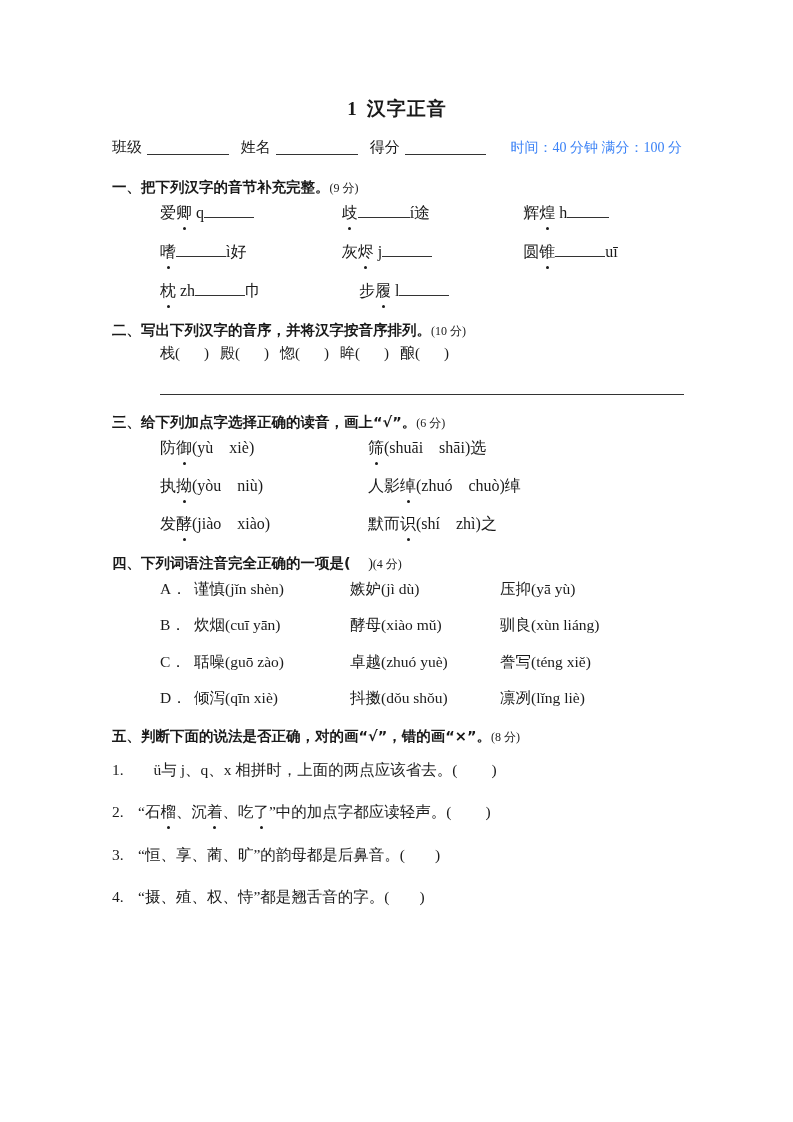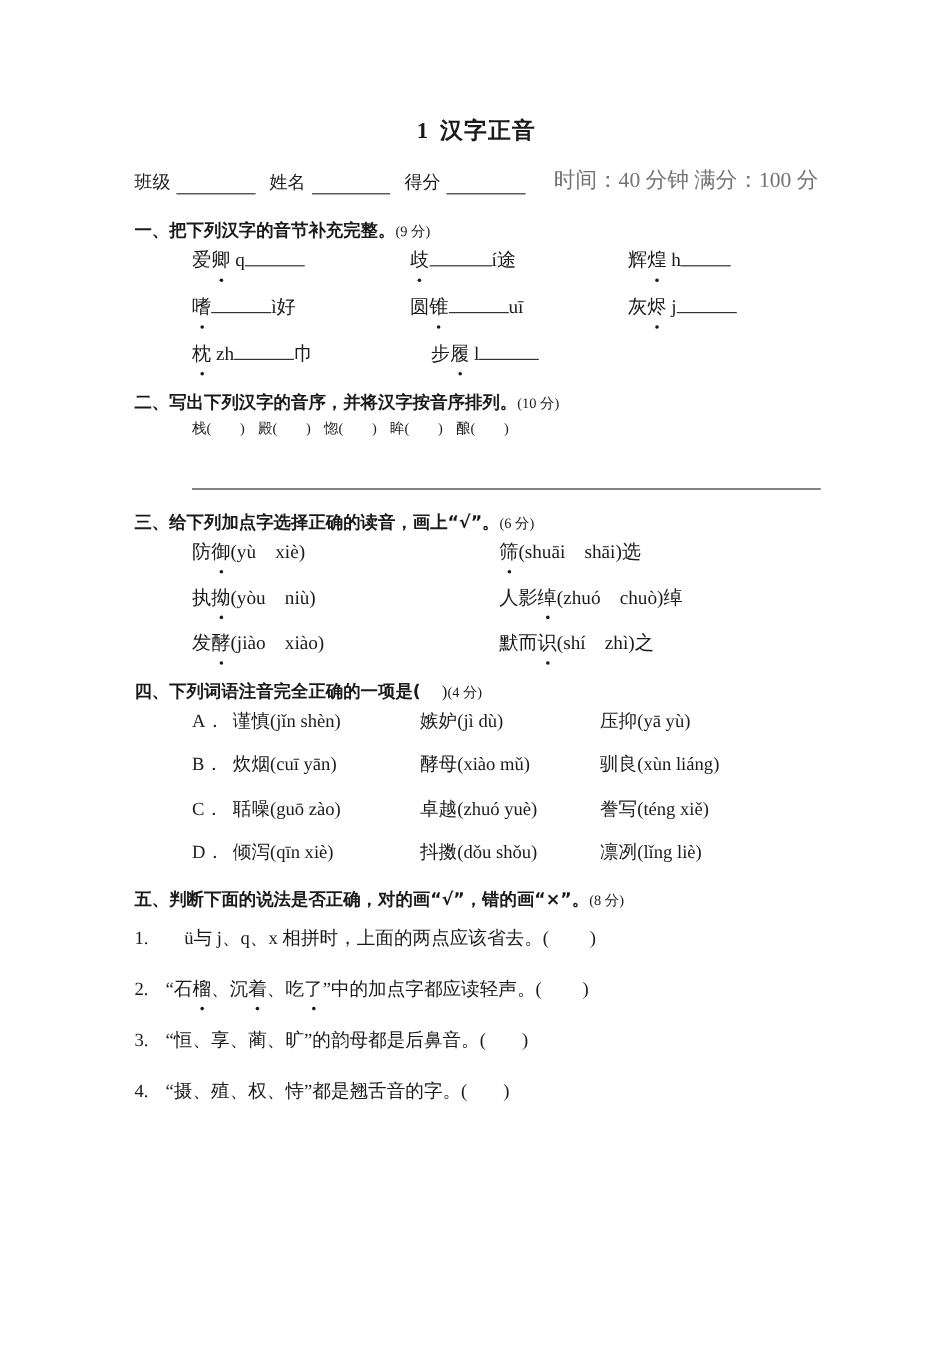--- a/index.html
+++ b/index.html
@@ -37,36 +37,36 @@
     font-weight: bold;
     letter-spacing: 1px;
     margin: 0 0 16px 0;
     font-family: "Liberation Serif", "DejaVu Serif", serif;
   }
   .title .num { margin-right: 9px; }
 
   
   .info-row {
     display: flex;
-    align-items: flex-end;
+    align-items: center;
     font-size: 15px;
     margin-bottom: 21px;
     white-space: nowrap;
   }
   .info-field { margin-right: 4px; }
   .info-blank {
     display: inline-block;
     width: 88px;
     border-bottom: 1px solid #333;
     height: 13px;
     margin: 0 2px 0 1px;
   }
   .info-meta {
-    color: #737373;
-    font-size: 18px;
+    color: #3b82f6;
+    font-size: 14px;
     margin-left: 22px;
   }
 
   
   .sec-head {
     font-family: "DejaVu Sans", "Liberation Sans", sans-serif;
     font-weight: bold;
     font-size: 14.5px;
     margin: 0 0 4px 0;
     letter-spacing: 0px;
@@ -121,42 +121,41 @@
     height: 13px;
     vertical-align: baseline;
   }
   .bl-50 { width: 50px; }
   .bl-42 { width: 42px; }
   .bl-52 { width: 52px; }
   .py { font-family: "Liberation Serif", "DejaVu Serif", serif; }
 
   
   .s2-line {
-    font-size: 12px;
-    white-space: nowrap;
-    margin-bottom: 40px;
+    font-size: 15px;
+    white-space: nowrap;
+    margin-bottom: 30px;
   }
   .s2-item { margin-right: 11px; }
   .s2-gap { display: inline-block; width: 24px; }
   .answer-rule {
     border-bottom: 1px solid #333;
     width: 524px;
     margin-left: 0px;
     height: 1px;
     margin-top: 14px;
     margin-bottom: 6px;
   }
 
   
   .s3-row {
     display: flex;
     font-size: 16px;
     margin-bottom: 14px;
     line-height: 1.5;
-    gap: 48px;
   }
   .s3-c1 { width: 208px; white-space: nowrap; }
   .s3-c2 { white-space: nowrap; }
 
   
   .s4-row {
     display: flex;
     font-size: 15.5px;
     margin-bottom: 13px;
     line-height: 1.5;
@@ -207,22 +206,22 @@
       <div class="sec-body">
 
         <div class="s1-row">
           <div class="s1-cell"><span>爱</span><span class="dotted">卿</span><span class="py"> q</span><span class="blank-s bl-50"></span><span class="py"></span></div>
           <div class="s1-cell"><span></span><span class="dotted">歧</span><span class="py"></span><span class="blank-s bl-52"></span><span class="py">í途</span></div>
           <div class="s1-cell"><span>辉</span><span class="dotted">煌</span><span class="py"> h</span><span class="blank-s bl-42"></span><span class="py"></span></div>
         </div>
 
         <div class="s1-row">
           <div class="s1-cell"><span></span><span class="dotted">嗜</span><span class="py"></span><span class="blank-s bl-50"></span><span class="py">ì好</span></div>
+          <div class="s1-cell"><span>灰</span><span class="dotted">烬</span><span class="py"> j</span><span class="blank-s bl-50"></span><span class="py"></span></div>
           <div class="s1-cell"><span>圆</span><span class="dotted">锥</span><span class="py"></span><span class="blank-s bl-50"></span><span class="py">uī</span></div>
-          <div class="s1-cell"><span>灰</span><span class="dotted">烬</span><span class="py"> j</span><span class="blank-s bl-50"></span><span class="py"></span></div>
         </div>
 
         <div class="s1-row">
           <div class="s1-cell"><span></span><span class="dotted">枕</span><span class="py"> zh</span><span class="blank-s bl-50"></span><span class="py">巾</span></div>
           <div class="s1-cell"><span>步</span><span class="dotted">履</span><span class="py"> l</span><span class="blank-s bl-50"></span><span class="py"></span></div>
         </div>
 
       </div>
     </div>
 

